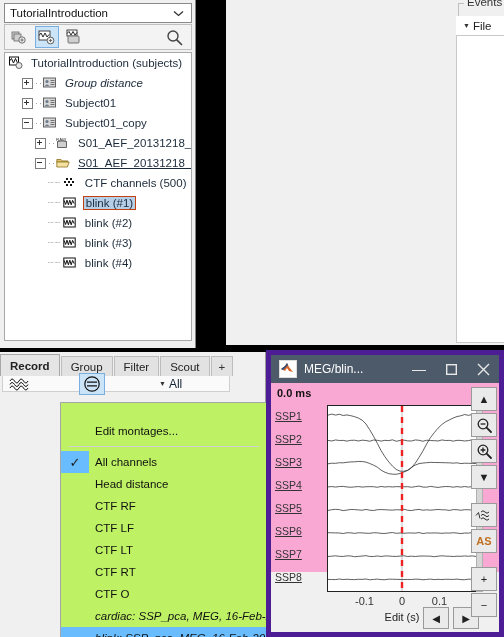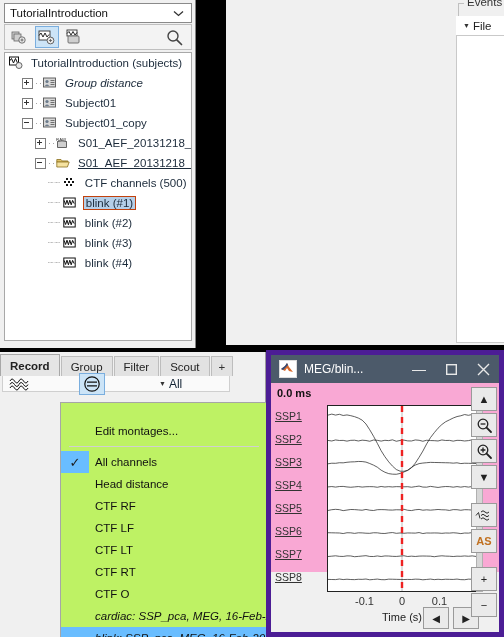--- a/index.html
+++ b/index.html
@@ -431,21 +431,21 @@
         <div class="chlabel" style="top: 165.312px;">SSP7</div>
         <div class="chlabel" style="top: 188.438px;">SSP8</div>
       </div>
     <div id="vbar"></div>
 
     <div id="xaxis">
         <div class="xt" style="left: 37.5px;">-0.1</div>
         <div class="xt" style="left: 75px;">0</div>
         <div class="xt" style="left: 112.5px;">0.1</div>
       </div>
-    <div id="xtitle">Time (s)</div>
+    <div id="xtitle">Edit (s)</div>
 
     <div id="navbtns">
       <div class="navb">◀</div>
       <div class="navb">▶</div>
     </div>
 
     <div id="sidetools">
       <div class="stool">▲</div>
       <div class="stool">
         <svg width="17" height="17" viewBox="0 0 17 17">

